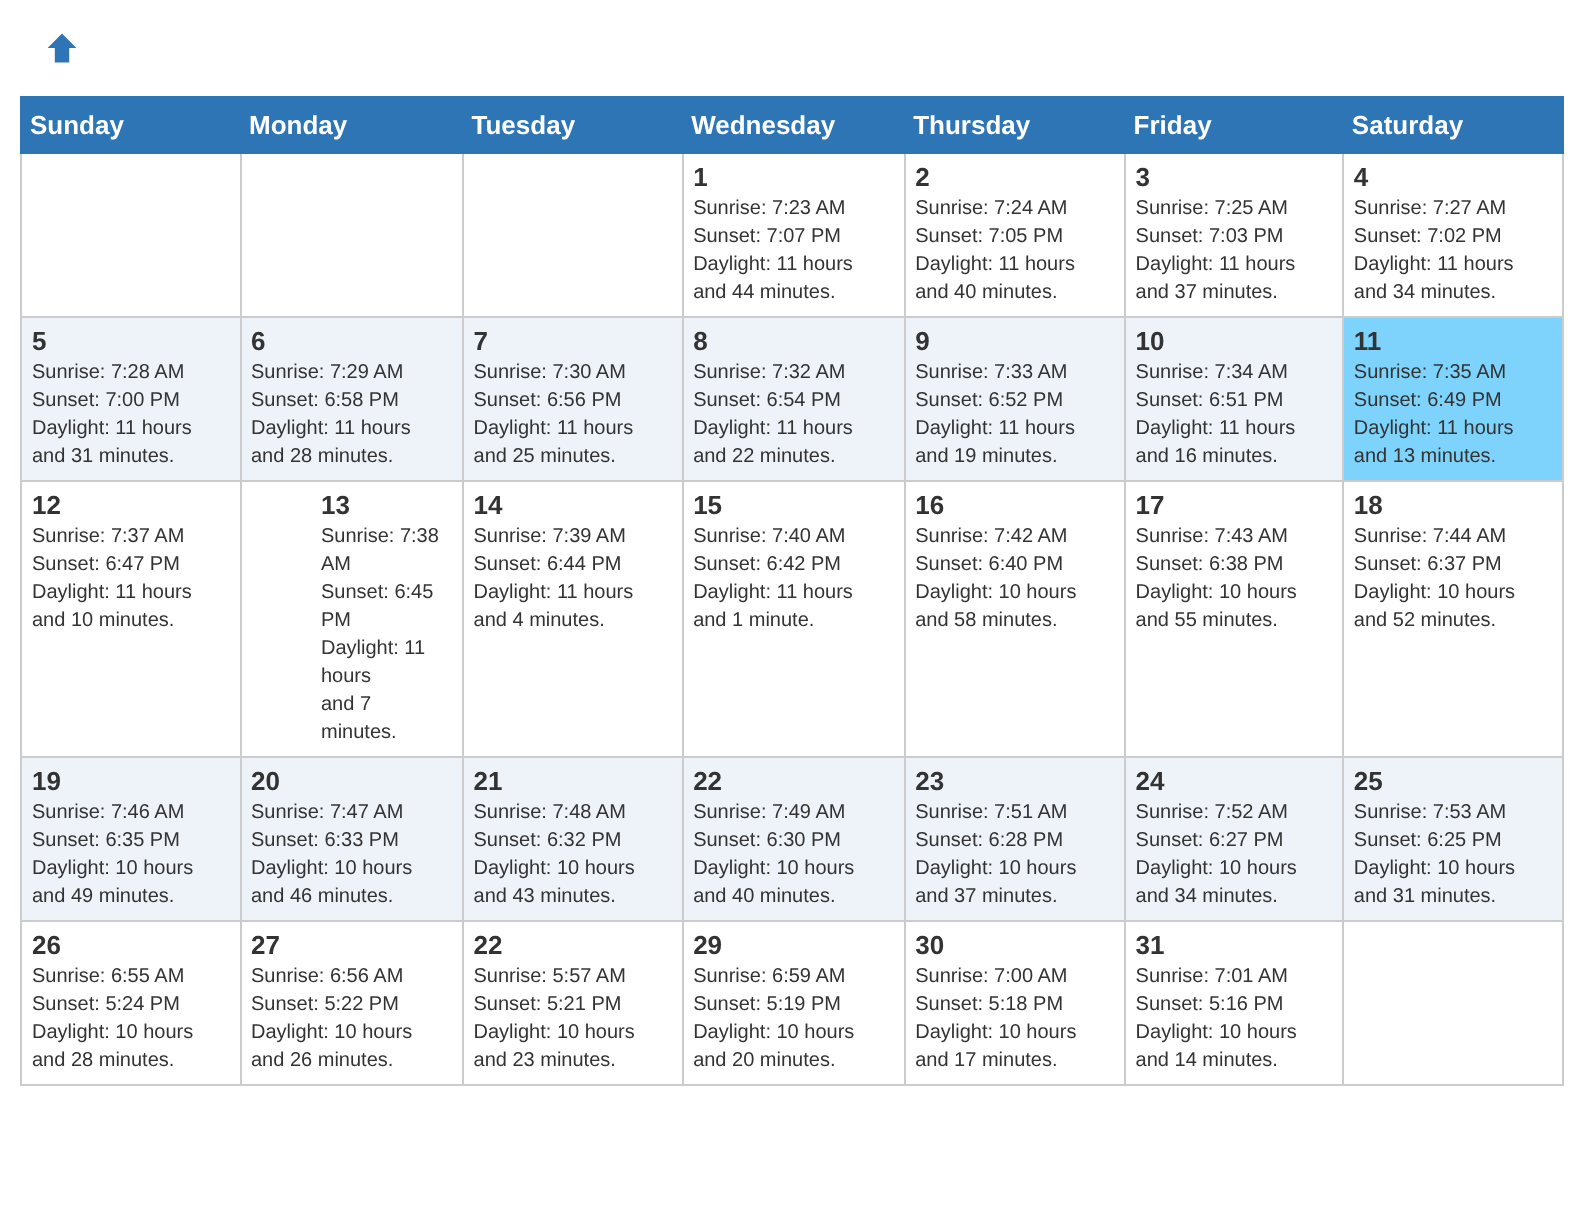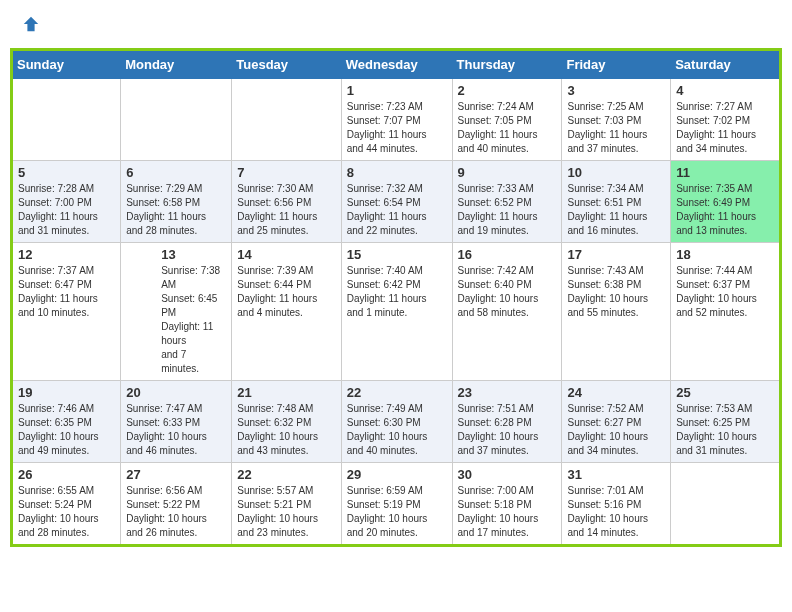--- a/index.html
+++ b/index.html
@@ -49,21 +49,21 @@
       font-weight: 300;
       color: #333;
     }
     .location {
       font-size: 14px;
       color: #555;
     }
     .calendar {
       width: 100%;
       border-collapse: collapse;
-      border: 3px solid #84cc16;
+      border: 1px solid #84cc16;
     }
     .calendar th {
       background-color: #2e75b6;
       color: #fff;
       padding: 6px 4px;
       font-size: 13px;
       font-weight: bold;
       text-align: left;
       border: 1px solid #2e75b6;
     }
@@ -202,21 +202,21 @@
 Daylight: 11 hours
 and 19 minutes.</div>
         </td>
         <td style="background: rgb(238, 242, 249);">
           <span class="day-number">10</span>
           <div class="day-info" style="white-space: pre-line;">Sunrise: 7:34 AM
 Sunset: 6:51 PM
 Daylight: 11 hours
 and 16 minutes.</div>
         </td>
-        <td style="background: #86efac; margin-left: 25px;">
+        <td style="background: #7dd3fc; margin-left: 25px;">
           <span class="day-number">11</span>
           <div class="day-info" style="white-space: pre-line;">Sunrise: 7:35 AM
 Sunset: 6:49 PM
 Daylight: 11 hours
 and 13 minutes.</div>
         </td>
       </tr>
       <tr>
         <td style="background: rgb(255, 255, 255);">
           <span class="day-number">12</span>

